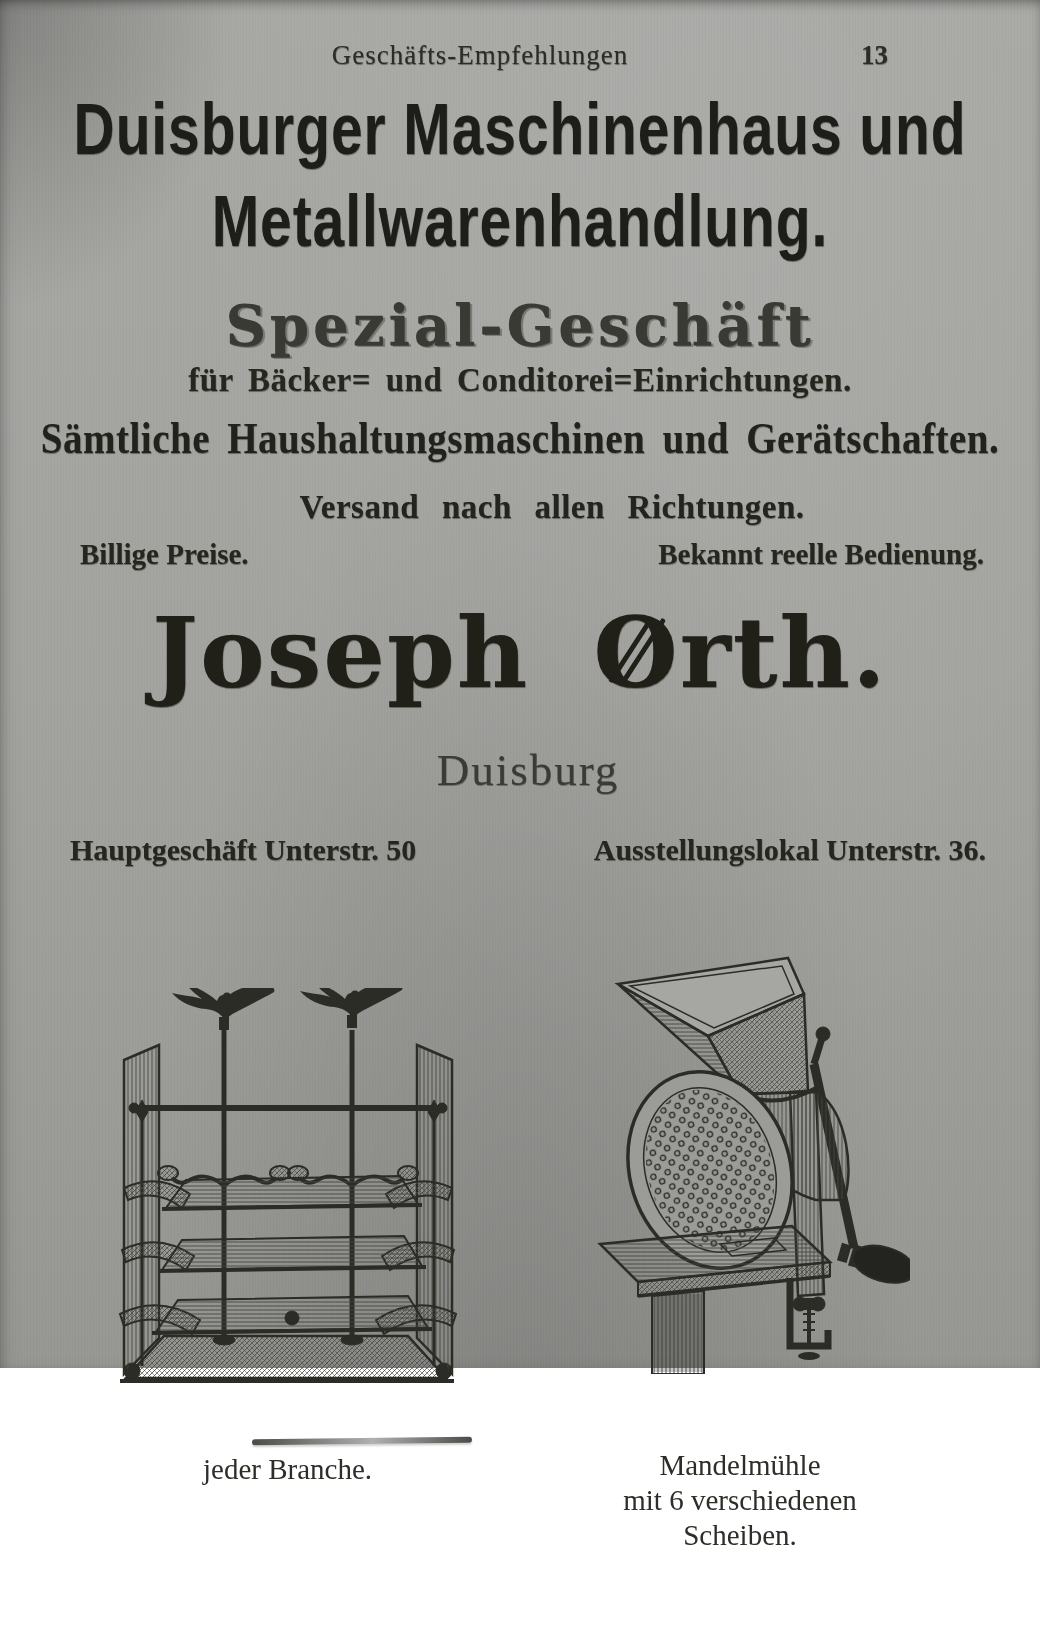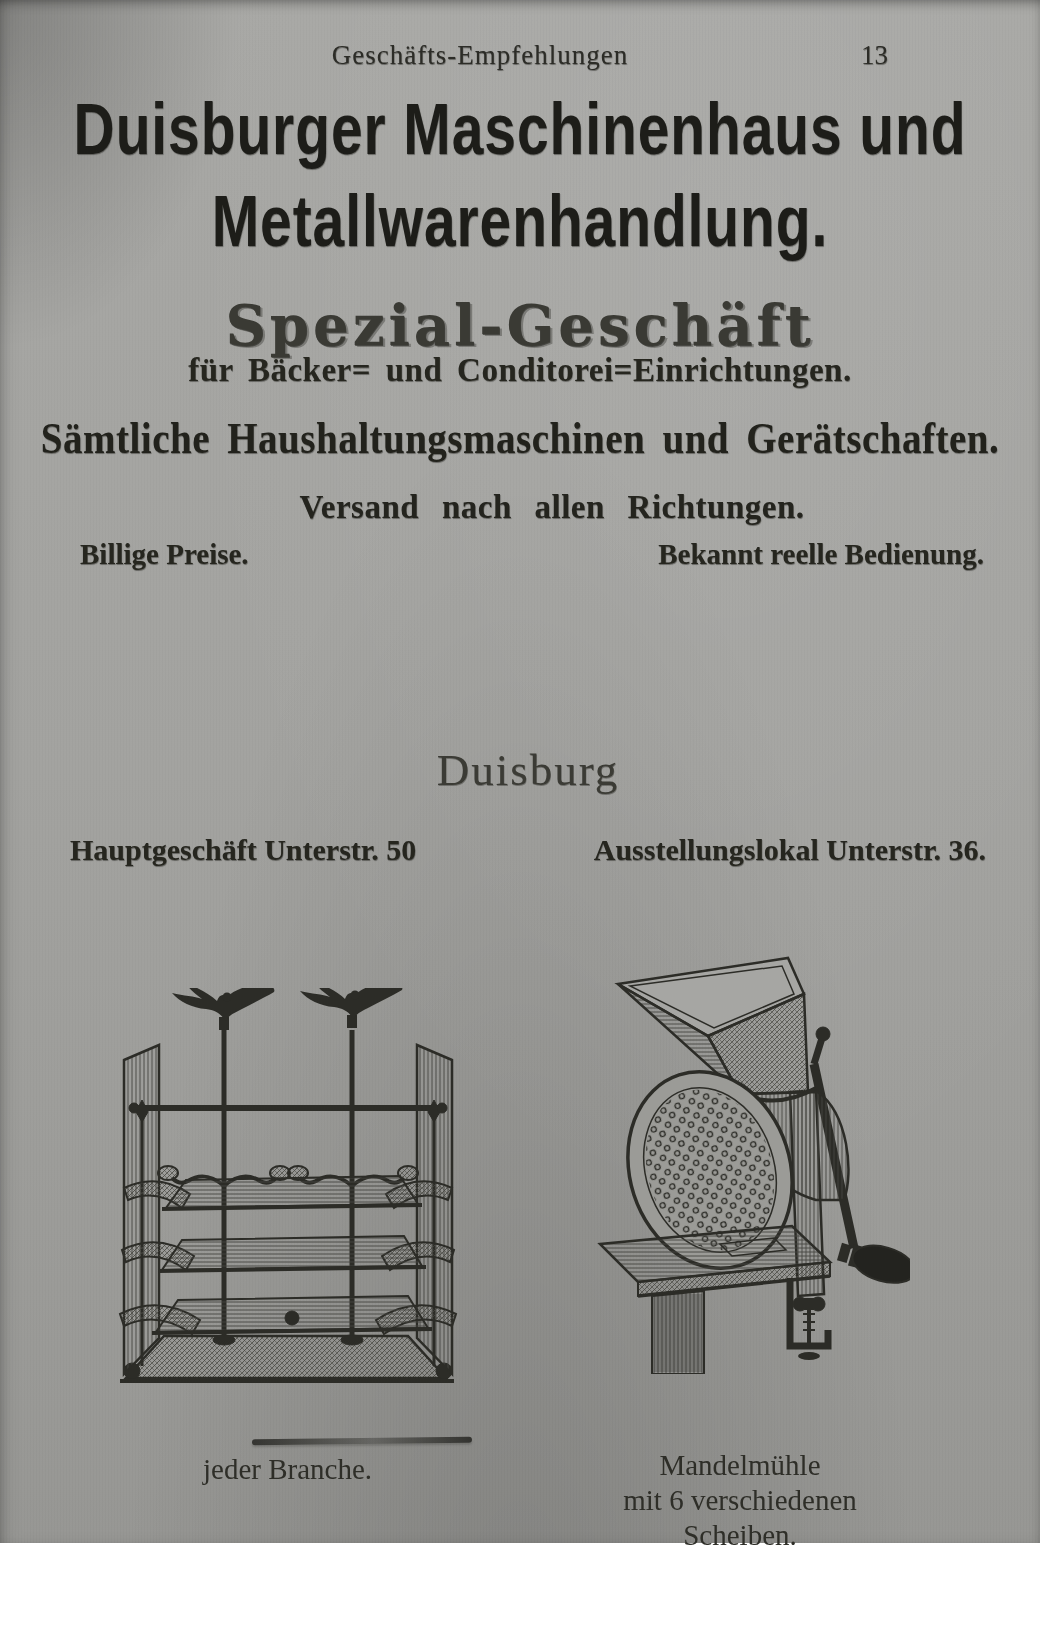--- a/index.html
+++ b/index.html
@@ -1,49 +1,49 @@
 <!DOCTYPE html>
 <html><head>
 <meta charset="utf-8">
 <style>
   html,body{margin:0;padding:0;}
   body{
     width:1040px;height:1644px;overflow:hidden;
     font-family:"Liberation Serif", serif;
   }
   .page{
-    position:relative;width:1040px;height:1543px;
+    position:relative;width:1040px;height:1368px;
     background:
       radial-gradient(ellipse at 0% 0%, rgba(0,0,0,0.22), transparent 16%),
       radial-gradient(ellipse at 70% 18%, rgba(255,255,255,0.06), transparent 55%),
       radial-gradient(ellipse at 50% 118%, rgba(0,0,0,0.14), transparent 55%),
       linear-gradient(180deg,#a8a8a5 0%,#a3a3a0 50%,#979794 100%);
     box-shadow:inset 0 7px 14px -7px rgba(0,0,0,0.45), inset 10px 0 22px -14px rgba(0,0,0,0.35), inset -6px 0 16px -12px rgba(0,0,0,0.25);
     color:#22221e;
   }
   .page::before{
     content:"";position:absolute;inset:0;pointer-events:none;
     background:repeating-linear-gradient(90deg, rgba(0,0,0,0.02) 0 1px, transparent 1px 3px);
     mix-blend-mode:multiply;
   }
   .abs{position:absolute;left:0;width:100%;text-align:center;}
   .ink{text-shadow:0.5px 0.5px 0.7px rgba(28,28,24,0.45);}
 
   .hdr-title{top:40px;font-size:27px;letter-spacing:1px;color:#2c2c27;transform:translateX(-40px);}
-  .page-num{position:absolute;top:40px;right:152px;font-size:27px;color:#2c2c27;}
+  .page-num{position:absolute;top:40px;right:152px;font-size:27px;color:#2c2c27;font-weight:bold;}
 
   .headline{font-family:"Liberation Sans",sans-serif;font-weight:bold;font-size:58px;
     color:#1d1d19;transform:scale(0.98,1.26);transform-origin:50% 0;letter-spacing:1px;}
   .headline.l1{top:86px;}
   .headline.l2{top:178px;}
 
   .spezial{top:292px;font-family:"DejaVu Serif",serif;font-weight:bold;font-size:56px;
     letter-spacing:4px;color:#3a3a34;
     text-shadow:2.5px 2px 0 rgba(50,50,44,0.38), 0.5px 0.5px 0.5px rgba(28,28,24,0.6);}
-  .baecker{top:352px;font-weight:bold;font-size:33px;letter-spacing:0.5px;word-spacing:6px;color:#26261f;text-align:center;}
+  .baecker{top:362px;font-weight:bold;font-size:33px;letter-spacing:0.5px;word-spacing:6px;color:#26261f;text-align:center;}
   .saemtliche{top:412px;font-weight:bold;font-size:39px;letter-spacing:0.5px;word-spacing:7px;
     color:#22221c;transform:scale(1,1.15);transform-origin:50% 0;}
   .versand{top:489px;font-weight:bold;font-size:33px;word-spacing:14px;letter-spacing:0.5px;color:#24241e;padding-left:32px;}
 
   .prices{position:absolute;top:538px;left:72px;right:56px;display:flex;justify-content:space-between;
     font-weight:bold;font-size:29px;color:#26261f;margin-left:8px;}
 
   .owner{top:596px;font-family:"DejaVu Serif",serif;font-weight:bold;font-size:97px;
     letter-spacing:2px;word-spacing:28px;color:#202019;}
   .owner .slashed{position:relative;display:inline-block;}
@@ -86,20 +86,23 @@
   <div class="abs baecker ink">für Bäcker= und Conditorei=Einrichtungen.</div>
 
   <div class="abs saemtliche ink">Sämtliche Haushaltungsmaschinen und Gerätschaften.</div>
   <div class="abs versand ink">Versand nach allen Richtungen.</div>
 
   <div class="prices">
     <span class="ink">Billige Preise.</span>
     <span class="ink">Bekannt reelle Bedienung.</span>
   </div>
 
+  <div class="abs owner ink">
+    <span>Joseph </span><span class="slashed">O</span><span>rth.</span>
+  </div>
 
   <div class="abs city">Duisburg</div>
 
   <div class="addresses">
     <span class="ink">Hauptgeschäft Unterstr. 50</span>
     <span class="ink">Ausstellungslokal Unterstr. 36.</span>
   </div>
 
 
   <svg width="0" height="0" style="position:absolute">

